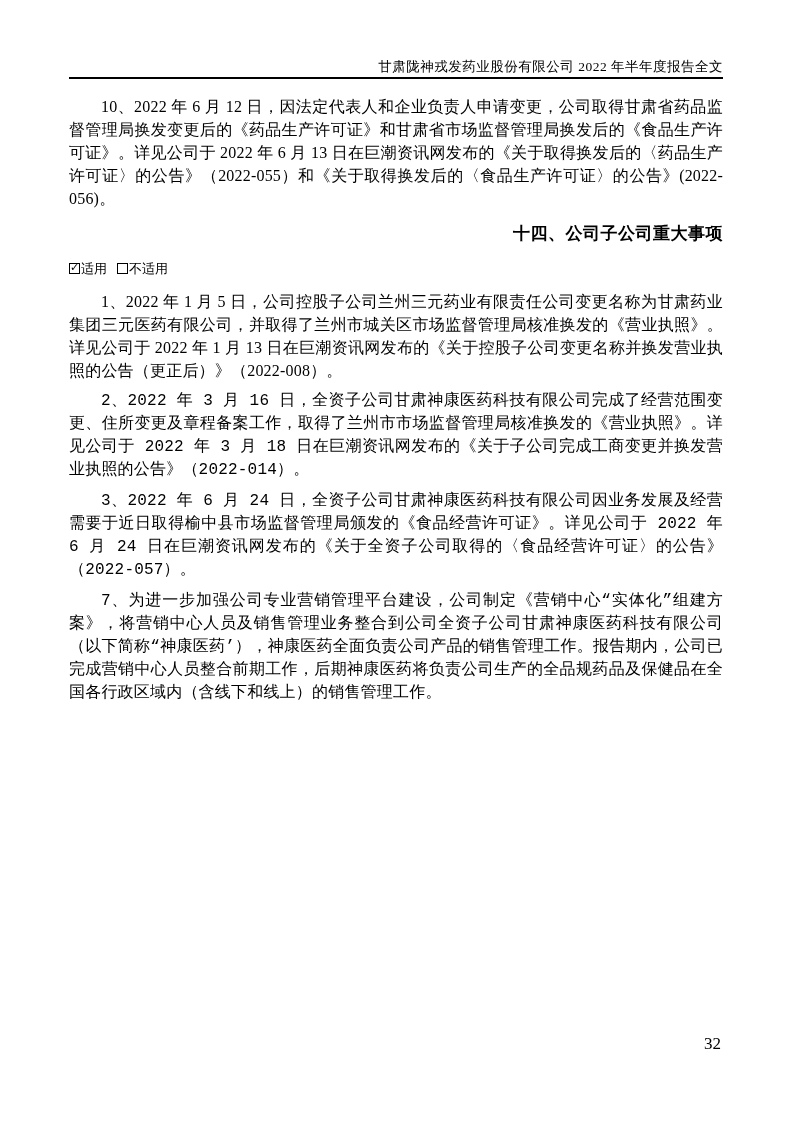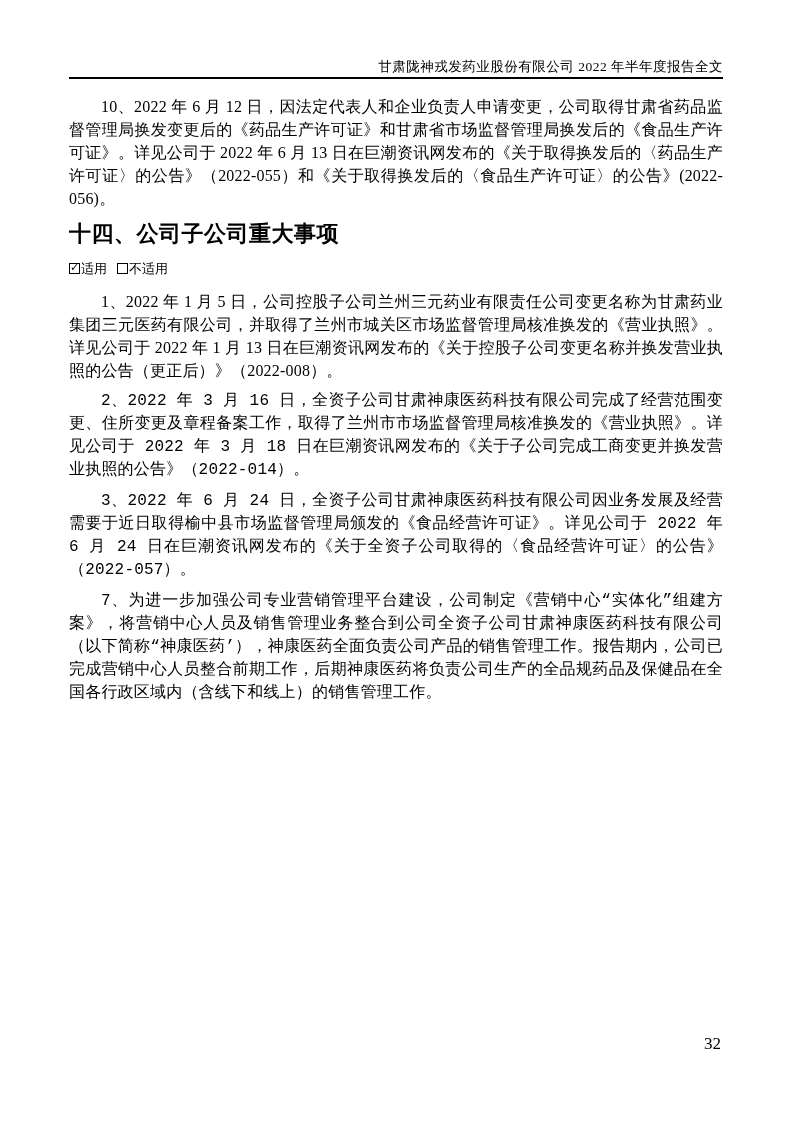--- a/index.html
+++ b/index.html
@@ -31,23 +31,24 @@
     text-align: justify;
     text-indent: 2em;
     letter-spacing: 0.2px;
   }
   .para-intro { margin-top: 16px; }
   .para + .para { margin-top: 8px; font-family: Liberation Mono, monospace; }
   .section-heading {
     margin: 13px 0 0 0;
     font-family: "Liberation Sans", "DejaVu Sans", sans-serif;
     font-weight: bold;
-    font-size: 22px;
+    font-size: 17px;
     line-height: 22px;
     letter-spacing: 0.5px;
+    text-align: right;
   }
   .applicability {
     margin-top: 16px;
     margin-bottom: 14px;
     font-size: 13px;
     line-height: 15px;
     display: flex;
     align-items: center;
   }
   .cb {

